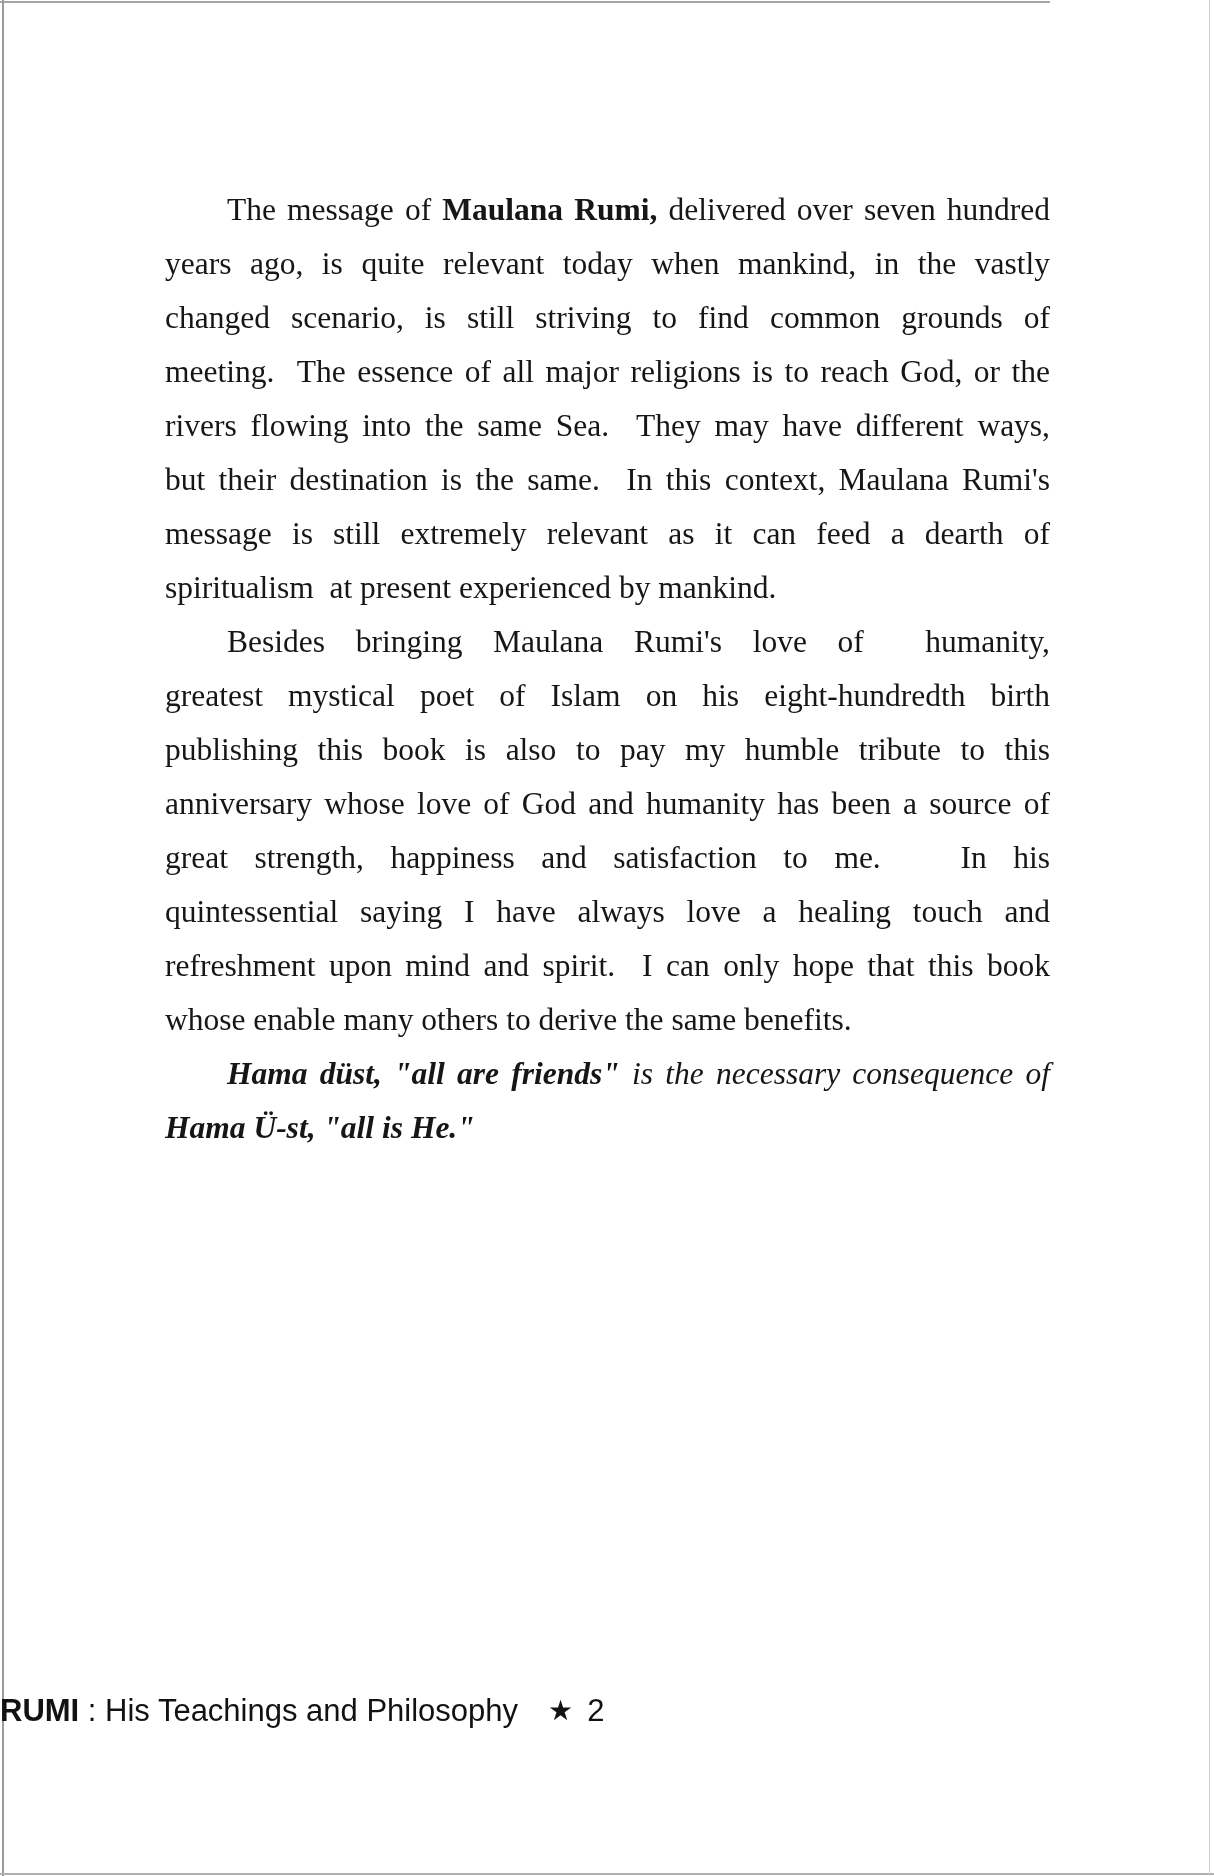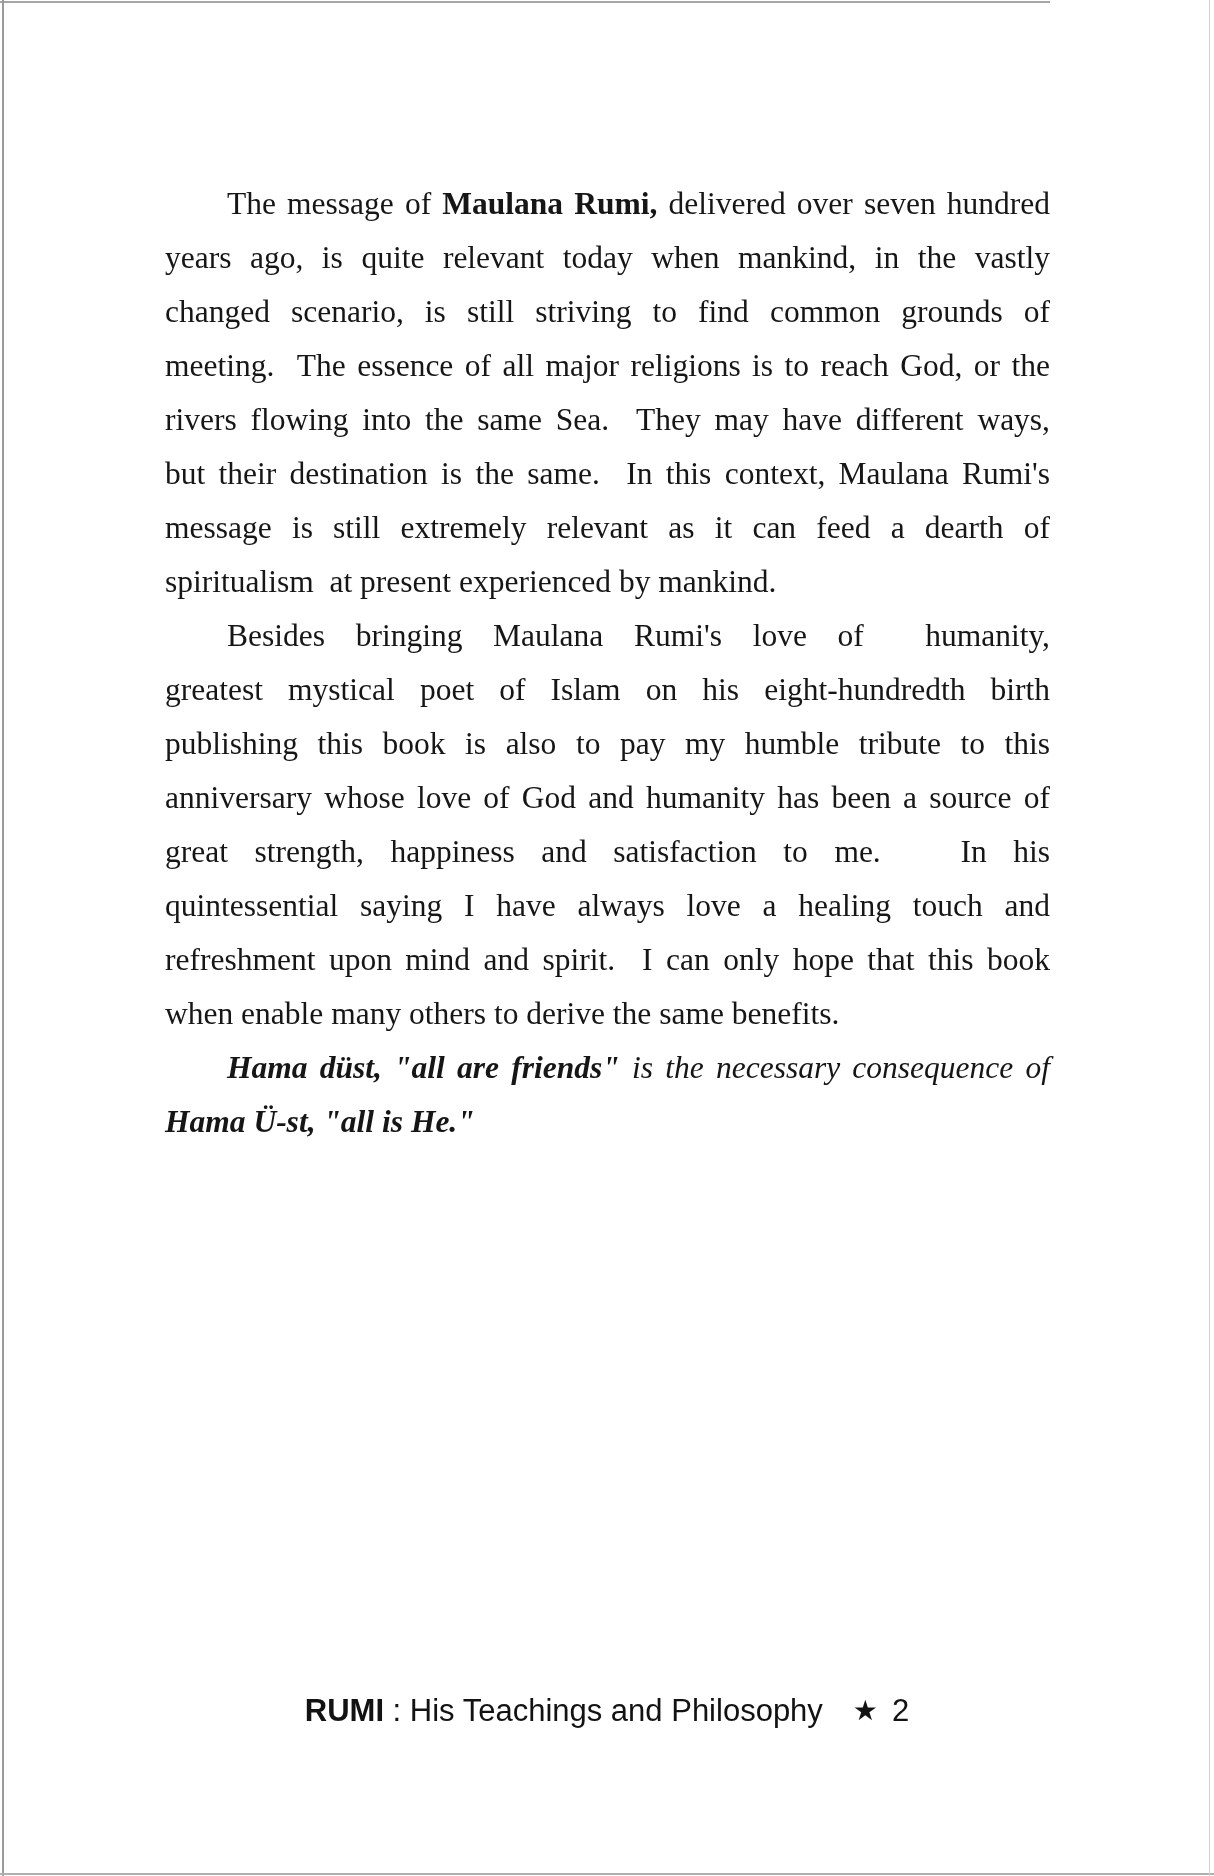--- a/index.html
+++ b/index.html
@@ -19,21 +19,21 @@
   
   .edge { position: absolute; background: #9e9e9e; }
   .edge-top    { top: 1px; left: 0; width: 1050px; height: 2px; background: #a6a6a6; }
   .edge-left   { top: 0; left: 2px; width: 2px; height: 1876px; background: #9a9a9a; }
   .edge-bottom { top: 1873px; left: 0; width: 1214px; height: 2px; background: #b0b0b0; }
   .edge-right  { top: 0; left: 1209px; width: 1px; height: 1876px; background: #d2d2d2; }
 
   .body-text {
     position: absolute;
     left: 165px;
-    top: 177px;
+    top: 183px;
     width: 885px;
     font-size: 31.5px;
     line-height: 54px;
     color: #161616;
   }
   .line {
     text-align: justify;
     text-align-last: justify;
     white-space: normal;
   }
@@ -45,21 +45,20 @@
     text-indent: 62px;
   }
   .bold { font-weight: bold; }
   .italic { font-style: italic; }
 
   .footer {
     position: absolute;
     top: 1694px;
     left: 0;
     width: 1214px;
-    text-align: center;
     font-family: "Liberation Sans", "DejaVu Sans", sans-serif;
     font-size: 31px;
     line-height: 34px;
     color: #121212;
     white-space: nowrap;
   }
   .footer .star {
     display: inline-block;
     margin-left: 30px;
     margin-right: 14px;
@@ -85,19 +84,19 @@
       <div class="line"><span>but their destination is the same.&nbsp; In this context, Maulana Rumi's</span></div>
       <div class="line"><span>message is still extremely relevant as it can feed a dearth of</span></div>
       <div class="line last"><span>spiritualism &nbsp;at present experienced by mankind.</span></div>
       <div class="line indent"><span>Besides bringing Maulana Rumi's love of &nbsp;humanity,</span></div>
       <div class="line"><span>greatest mystical poet of Islam on his eight-hundredth birth</span></div>
       <div class="line"><span>publishing this book is also to pay my humble tribute to this</span></div>
       <div class="line"><span>anniversary whose love of God and humanity has been a source of</span></div>
       <div class="line"><span>great strength, happiness and satisfaction to me.&nbsp; &nbsp;In his</span></div>
       <div class="line"><span>quintessential saying I have always love a healing touch and</span></div>
       <div class="line"><span>refreshment upon mind and spirit.&nbsp; I can only hope that this book</span></div>
-      <div class="line last"><span>when enable many others to derive the same benefits.</span></div>
+      <div class="line last"><span>whose enable many others to derive the same benefits.</span></div>
       <div class="line indent"><span class="bold italic">Hama düst, "all are friends" </span><span class="italic">is the necessary consequence of</span></div>
       <div class="line last"><span class="bold italic">Hama Ü-st, "all is He."</span></div>
     </div>
 
   <div class="footer"><span class="bold">RUMI</span><span>&nbsp;: His Teachings and Philosophy</span><span class="star">★</span><span>2</span></div>
 </div>
 
 </body></html>

